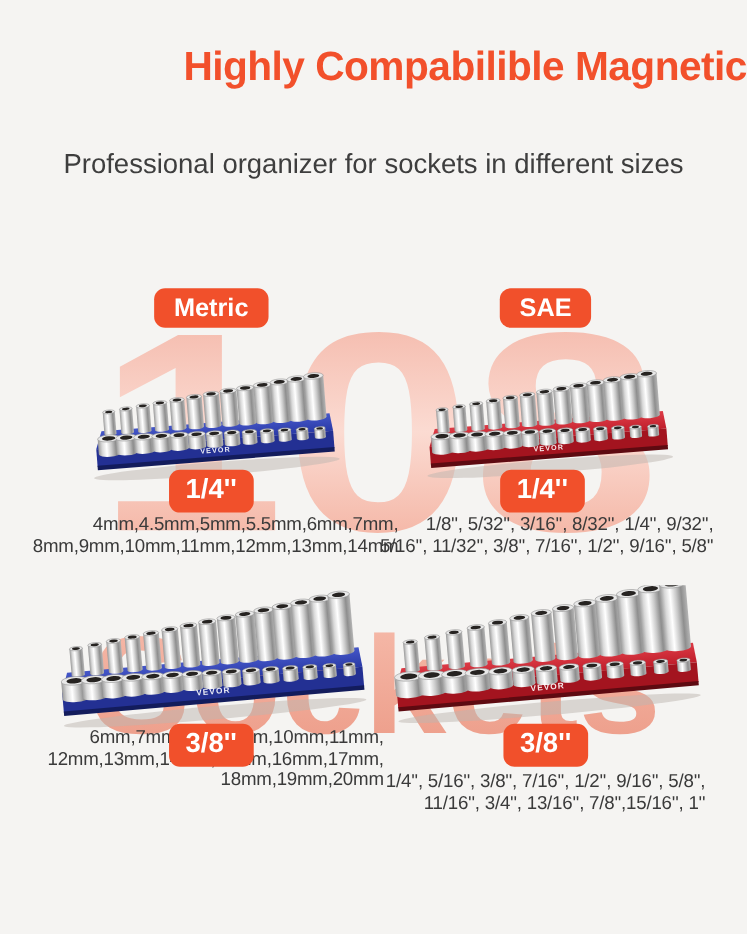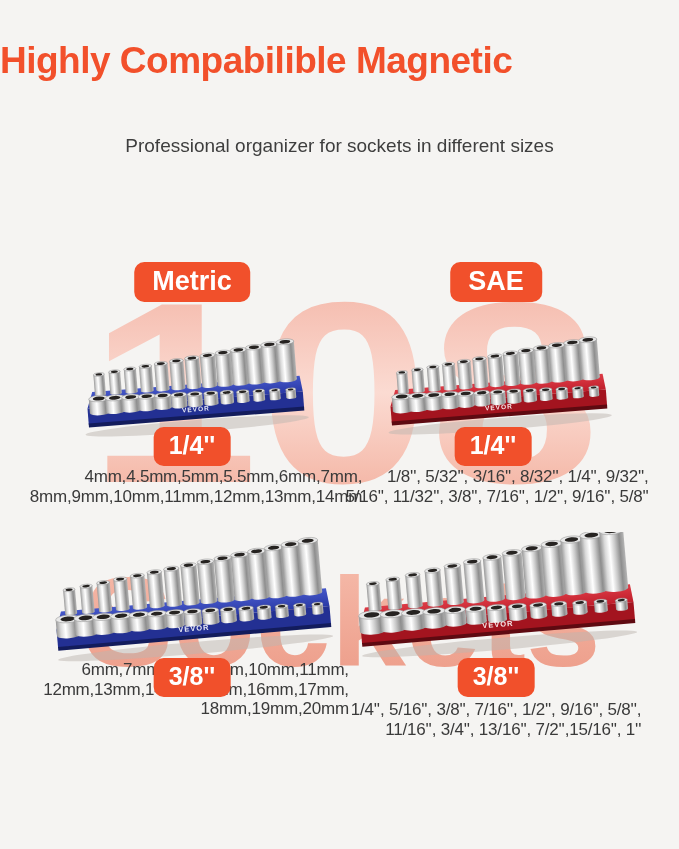--- a/index.html
+++ b/index.html
@@ -4,34 +4,34 @@
 <style>
   html,body{margin:0;padding:0}
   body{
     width:679px;height:849px;position:relative;overflow:hidden;
     background:var(--bg,#f5f4f2);
     font-family:"Liberation Sans",sans-serif;
   }
   .abs{position:absolute}
   .cx{transform:translateX(-50%)}
   .title{
-    left:0;right:0;top:40px;text-align:left;z-index:2;
+    left:0;right:0;top:40px;text-align:right;z-index:2;
     color:var(--title,#F2502B);font-size:37px;line-height:41px;
     font-weight:bold;letter-spacing:-0.5px;margin:0;
   }
   .subtitle{
     left:0;right:0;top:135px;text-align:center;z-index:2;
-    color:#3e3e3e;font-size:19px;margin:0;font-weight:400;
+    color:#3e3e3e;font-size:25px;margin:0;font-weight:400;
   }
   .watermark{left:0;top:0;z-index:0}
   .badge{
     background:var(--accent,#F1502B);color:#fff;border-radius:10px;
     font-weight:bold;z-index:3;width:max-content;
   }
-  .badge.sys{font-size:27px;padding:4px 18px 5px;letter-spacing:0}
+  .badge.sys{font-size:23px;padding:4px 18px 5px;letter-spacing:0}
   .badge.drive{font-size:25px;padding:4px 15px 6px}
   .tray{z-index:1}
   .sizes{
     font-size:17px;line-height:19.5px;color:#3a3a3a;z-index:2;
     white-space:pre-line;text-align:right;width:max-content;
     letter-spacing:-0.2px;
   }
 </style>
 </head>
 <body style="--bg: #F5F4F2; --accent: #F1502B; --title: #F2502B;">
@@ -643,13 +643,13 @@
 <div class="abs badge drive cx" style="left:496px;top:658px">3/8''</div>
 
 <div class="abs sizes cx" style="left:196px;top:467px">4mm,4.5mm,5mm,5.5mm,6mm,7mm,
 8mm,9mm,10mm,11mm,12mm,13mm,14mm</div>
 <div class="abs sizes cx" style="left:497px;top:467px">1/8'', 5/32'', 3/16'', 8/32'', 1/4'', 9/32'',
 5/16'', 11/32'', 3/8'', 7/16'', 1/2'', 9/16'', 5/8''</div>
 <div class="abs sizes cx" style="left:196px;top:660px">6mm,7mm,8mm,9mm,10mm,11mm,
 12mm,13mm,14mm,15mm,16mm,17mm,
 18mm,19mm,20mm</div>
 <div class="abs sizes cx" style="left:496px;top:700px">1/4'', 5/16'', 3/8'', 7/16'', 1/2'', 9/16'', 5/8'',
-11/16'', 3/4'', 13/16'', 7/2'',15/16'', 1''</div>
+11/16'', 3/4'', 13/16'', 7/8'',15/16'', 1''</div>
 
 </body></html>

